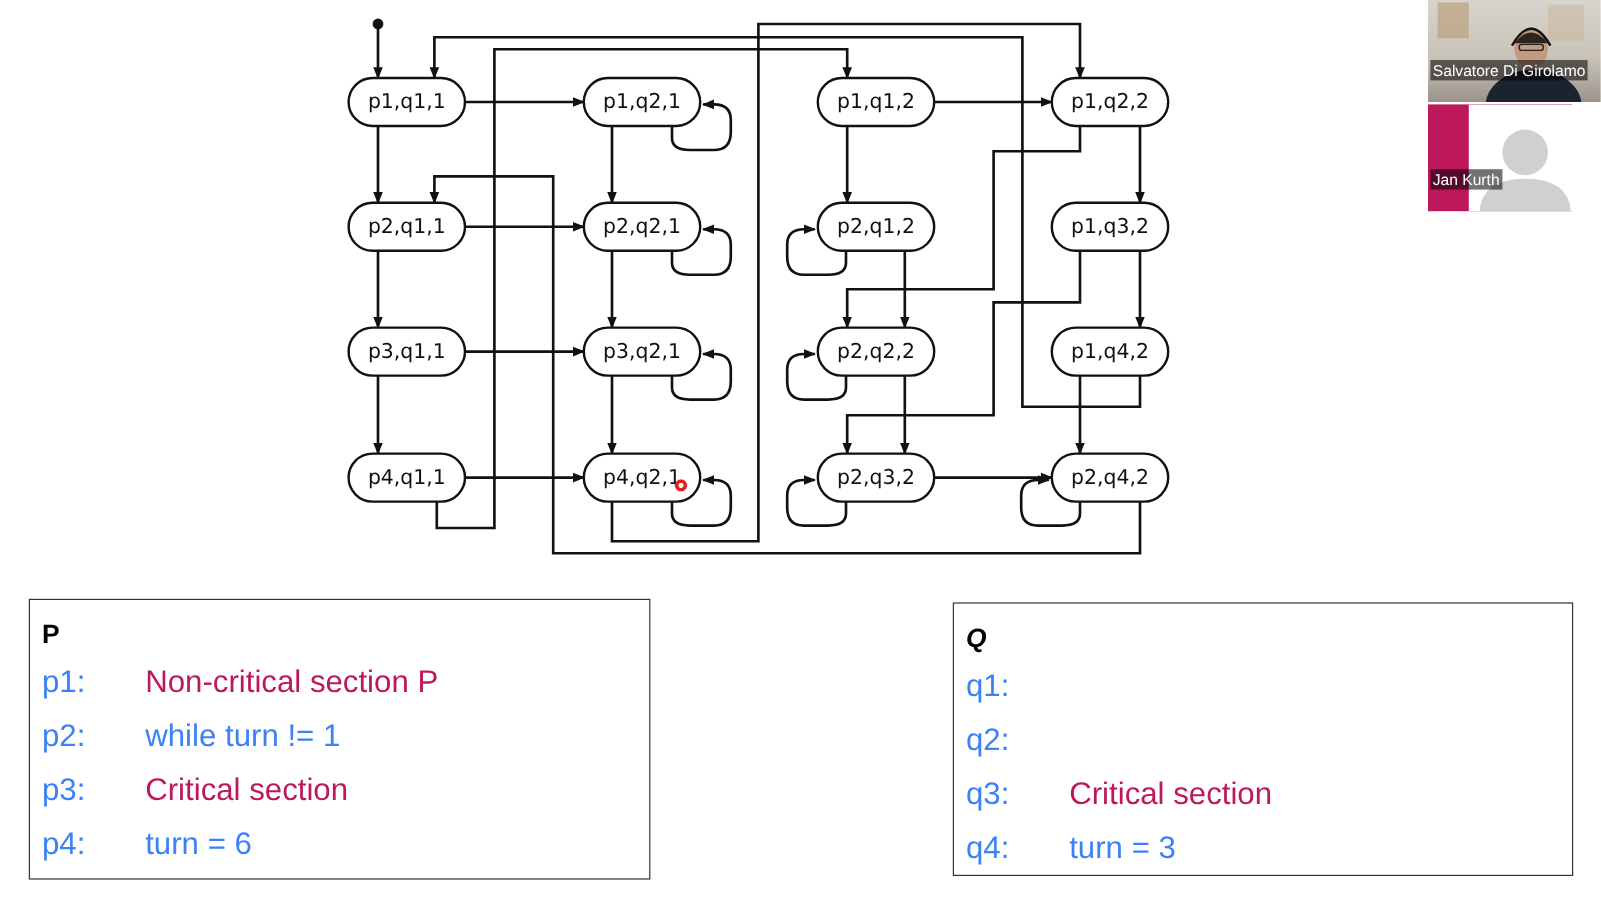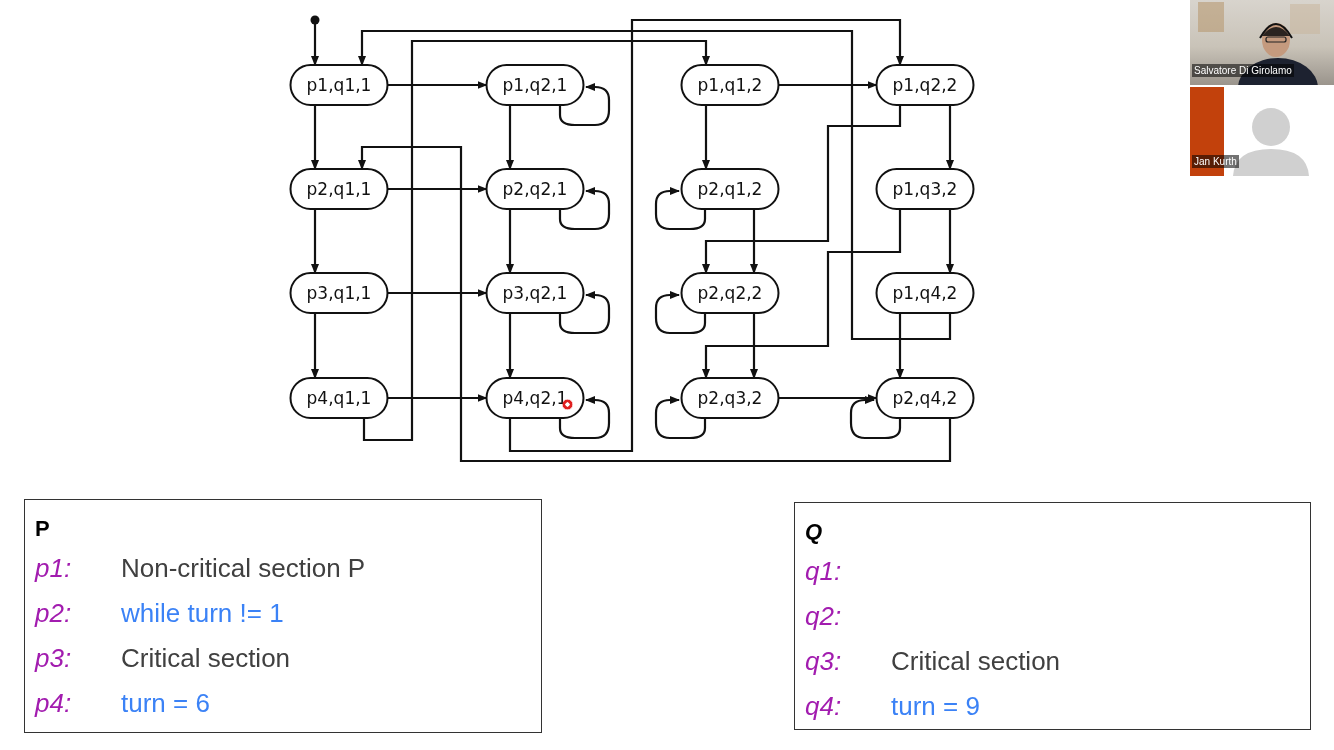--- a/index.html
+++ b/index.html
@@ -15,30 +15,30 @@
 
     .code-box {
       position: absolute; border: 1.5px solid #333333; background: #ffffff;
       box-sizing: border-box; padding: 10px 10px 0 10px;
     }
     #box-p { left: 24px; top: 499px; width: 518px; height: 234px; }
     #box-q { left: 794px; top: 502px; width: 517px; height: 228px; }
     .box-title { font-size: 22px; font-weight: bold; color: #000; height: 34px; line-height: 34px; margin-top: 2px; }
     #box-q .box-title { font-style: italic; }
     .code-line { display: flex; height: 45px; line-height: 45px; font-size: 26px; }
-    .code-label { width: 86px; color: #a21caf; font-style: italic; }
-    .code-text { color: #404040; }
+    .code-label { width: 86px; color: #3b82f6; }
+    .code-text { color: #be185d; }
     .code-text.red { color: #3b82f6; }
 
     .video-tile { position: absolute; overflow: hidden; }
     #tile-1 { left: 1190px; top: 0px; width: 144px; height: 85px;
       background: linear-gradient(180deg, #d8d4cd 0%, #c9c3b8 55%, #9a948c 100%); }
-    #tile-2 { left: 1190px; top: 87px; width: 120px; height: 89px; background: #c2410c; }
+    #tile-2 { left: 1190px; top: 87px; width: 120px; height: 89px; background: #be185d; }
     .tile-name {
-      position: absolute; left: 2px; bottom: 8px; font-size: 10px; color: #ffffff;
+      position: absolute; left: 2px; bottom: 18px; font-size: 13px; color: #ffffff;
       background: rgba(0,0,0,0.55); padding: 1px 2px;
     }
     .placeholder-bg { position: absolute; left: 34px; top: 0; width: 95px; height: 89px; background: #ffffff; }
     .cursor-dot { position: absolute; left: 562px; top: 399px; width: 11px; height: 11px; border-radius: 50%;
       background: radial-gradient(circle, #ffffff 0 25%, #e02020 30% 60%, rgba(230,60,60,0.35) 65%); }
   </style>
 </head>
 <body>
 
 <svg id="diagram" xmlns="http://www.w3.org/2000/svg" width="1334" height="480">
@@ -180,21 +180,21 @@
   </div>
   <div class="code-line">
     <span class="code-label">q2:</span>
   </div>
   <div class="code-line">
     <span class="code-label">q3:</span>
     <span class="code-text">Critical section</span>
   </div>
   <div class="code-line">
     <span class="code-label">q4:</span>
-    <span class="code-text red">turn = 9</span>
+    <span class="code-text red">turn = 3</span>
   </div>
 </div>
 
 <div class="video-tile" id="tile-1">
   <svg width="144" height="85">
     <rect x="8" y="2" width="26" height="30" fill="#b89a72" opacity="0.6"></rect>
     <rect x="100" y="4" width="30" height="30" fill="#c8b49a" opacity="0.5"></rect>
     <ellipse cx="88" cy="88" rx="40" ry="30" fill="#1d2230"></ellipse>
     <ellipse cx="86" cy="40" rx="14" ry="17" fill="#c49a7e"></ellipse>
     <path d="M72,36 Q86,18 100,36" fill="#2b2420"></path>

